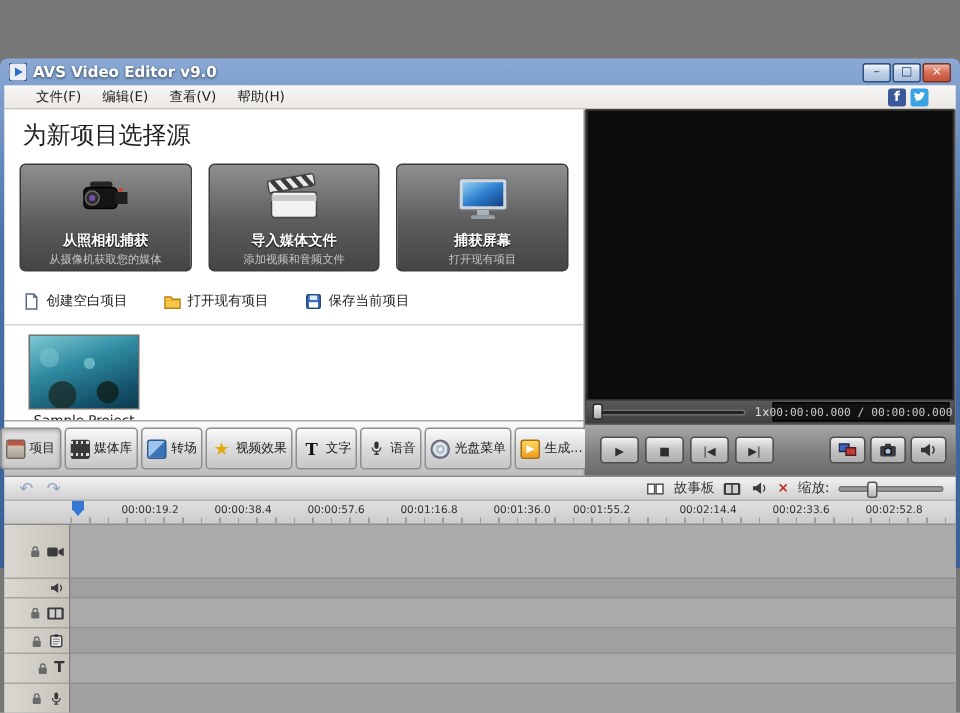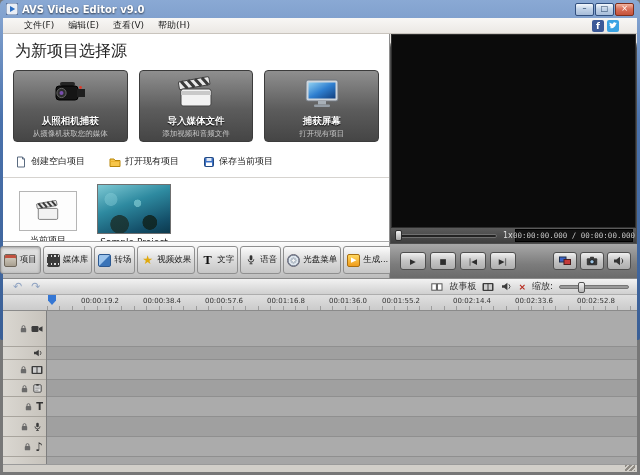--- a/index.html
+++ b/index.html
@@ -1,17 +1,17 @@
 <!DOCTYPE html>
 <html><head>
 <meta charset="utf-8">
 <style>
   *{margin:0;padding:0;box-sizing:border-box;font-family:"DejaVu Sans","Liberation Sans",sans-serif;}
   html,body{width:640px;height:475px;overflow:hidden;background:#777;}
-  #win{width:640px;height:340px;position:relative;background:linear-gradient(#8aa9d4,#4a72ac 35%,#3a5f96);border-radius:5px 5px 2px 2px;padding:0 3px 3px;}
+  #win{width:640px;height:340px;position:relative;background:linear-gradient(#8aa9d4,#4a72ac 35%,#3a5f96);border-radius:5px 5px 2px 2px;padding:0 3px 3px;margin-top:39px;}
   
   .titlebar{height:18px;display:flex;align-items:center;gap:4px;padding:0 3px;}
   .appicon{width:12px;height:12px;flex:none;}
   .tbtitle{color:#fff;font-size:10px;font-weight:bold;text-shadow:0 1px 2px rgba(0,0,0,.65);flex:1;white-space:nowrap;overflow:hidden;}
   .winbtns{display:flex;gap:1px;}
   .wb{width:19px;height:13px;border:1px solid #32507e;border-radius:2px;background:linear-gradient(#f4f8fd,#c2d3e8 45%,#a7bdd9);color:#1d3a5e;font-size:8px;line-height:10px;text-align:center;}
   .wb.close{background:linear-gradient(#f2b5a2,#d9705a 45%,#c4523a);color:#fff;border-color:#7e2f1d;}
   
   .appbody{position:relative;height:454px;background:#e9e6e2;}
   .menubar{height:16px;background:linear-gradient(#f8f7f5,#ebe8e4);border-bottom:1px solid #c9c4bd;display:flex;align-items:center;font-size:9px;color:#222;padding:0 14px;}
@@ -48,21 +48,21 @@
   .tab.sel{background:linear-gradient(#e4e4e4,#c9c9c9);box-shadow:inset 0 1px 3px rgba(0,0,0,.3);}
   .ti{width:13px;height:13px;flex:none;display:flex;align-items:center;justify-content:center;}
   .ti-project{background:linear-gradient(#d8d2c6,#a89f90);border:1px solid #6e665a;border-radius:2px;box-shadow:inset 0 3px 0 #c2513f;}
   .ti-media{background-color:#3a3a3a;border-radius:2px;background-image:repeating-linear-gradient(90deg,#ddd 0 1.5px,transparent 1.5px 3.5px),repeating-linear-gradient(90deg,#ddd 0 1.5px,transparent 1.5px 3.5px);background-size:100% 2px;background-position:0 1.5px,0 9.5px;background-repeat:repeat-x;}
   .ti-trans{background:linear-gradient(135deg,#9cc4ec 0 48%,#3a74b8 52% 100%);border:1px solid #2c5890;border-radius:2px;}
   .ti-fx{color:#e0a90c;font-size:12px;line-height:1;}
   .ti-text{color:#111;font-weight:bold;font-size:11px;font-family:"DejaVu Serif","Liberation Serif",serif;}
   .ti-disc{border-radius:50%;background:radial-gradient(circle,#f4f4f4 0 15%,#b9c2cc 16% 40%,#dfe6ee 41% 60%,#8d98a6 61% 100%);border:1px solid #667;}
   .ti-produce{background:linear-gradient(#ffd75e,#ef9c1c);border:1px solid #a86e10;border-radius:2px;color:#fff;font-size:7px;}
   
-  .previewpanel{position:absolute;left:387px;top:0;right:0;height:244px;background:#4c4c4c;border-radius:14px;}
+  .previewpanel{position:absolute;left:387px;top:0;right:0;height:244px;background:#4c4c4c;}
   .screen{position:absolute;left:1px;right:1px;top:0;height:194px;background:#0b0b0b;border:1px solid #2e2e2e;}
   .seekrow{position:absolute;left:1px;right:1px;top:194px;height:15px;background:linear-gradient(#5b5b5b,#3e3e3e);}
   .groove{position:absolute;left:6px;top:6px;width:100px;height:4px;background:#222;border:1px solid #6f6f6f;border-radius:2px;}
   .shandle{position:absolute;left:4px;top:2px;width:7px;height:11px;background:linear-gradient(#f0f0f0,#a8a8a8);border:1px solid #2e2e2e;border-radius:2px;}
   .speed{position:absolute;left:112px;top:3px;color:#ddd;font-size:8px;}
   .tcode{position:absolute;right:3px;top:1px;width:118px;height:13px;background:#121212;border:1px solid #000;color:#c9c9c9;font-family:"DejaVu Sans Mono","Liberation Mono",monospace;font-size:7.5px;display:flex;align-items:center;justify-content:center;white-space:nowrap;}
   .transport{position:absolute;left:0;right:0;top:209px;bottom:0;background:linear-gradient(#a8a8a8,#7c7c7c 60%,#6b6b6b);border-top:1px solid #4e4e4e;}
   .tgroup{position:absolute;left:10px;top:8px;display:flex;gap:4px;}
   .tgroup2{position:absolute;right:6px;top:8px;display:flex;gap:3px;}
   .tbtn{width:26px;height:18px;border:1px solid #4f4f4f;border-radius:3px;background:linear-gradient(#f0f0f0,#c4c4c4 50%,#aeaeae);font-size:7.5px;color:#2e2e2e;display:flex;align-items:center;justify-content:center;cursor:pointer;}
@@ -212,32 +212,20 @@
                 </svg>
             </span>
             <span>保存当前项目</span>
           </span>
         </div>
 
         <hr class="divider">
 
         <div class="projects">
           <span class="proj">
-            <span class="thumb-current">
-              <svg viewBox="0 0 40 34" width="26" height="22">
-                <g transform="rotate(-10 8 10)">
-                  <rect x="3" y="5" width="31" height="8" rx="1.5" fill="#e9e9e9" stroke="#444"></rect>
-                  <path d="M6 5 l5 8 M13 5 l5 8 M20 5 l5 8 M27 5 l5 8" stroke="#3a3a3a" stroke-width="3"></path>
-                </g>
-                <rect x="5" y="13" width="30" height="17" rx="2" fill="#f2f2f2" stroke="#444"></rect>
-              </svg>
-            </span>
-            <span class="plabel">当前项目</span>
-          </span>
-          <span class="proj">
             <span class="thumb-sample"></span>
             <span class="plabel">Sample Project</span>
           </span>
         </div>
       </div>
 
       <div class="tabsrow">
         <span class="tab sel">
             <span class="ti ti-project"></span>
             <span>项目</span>

